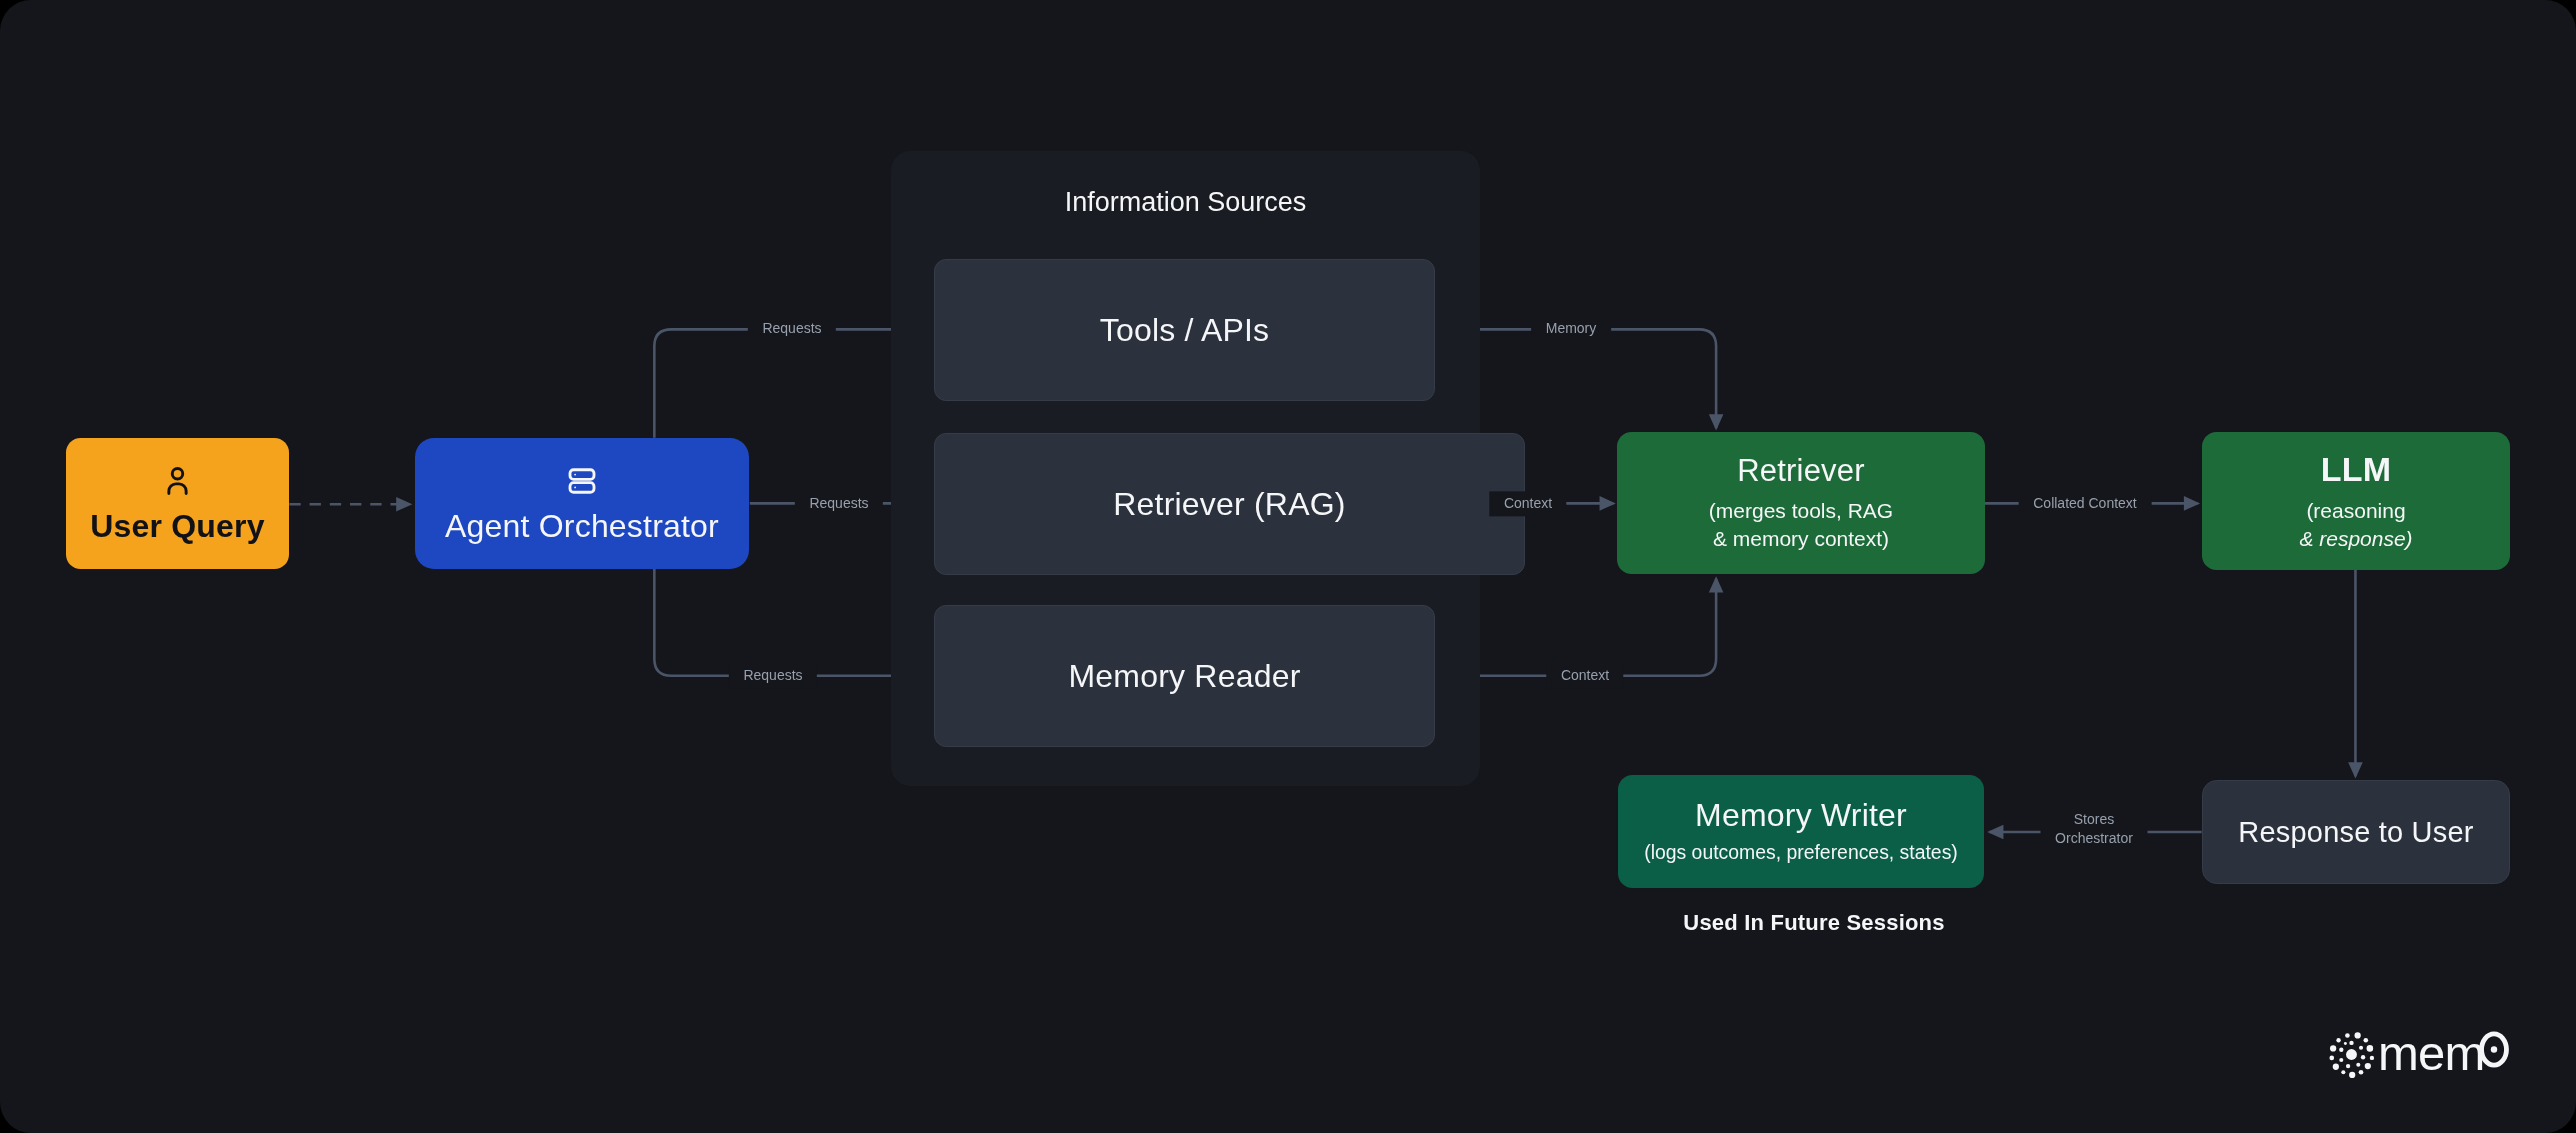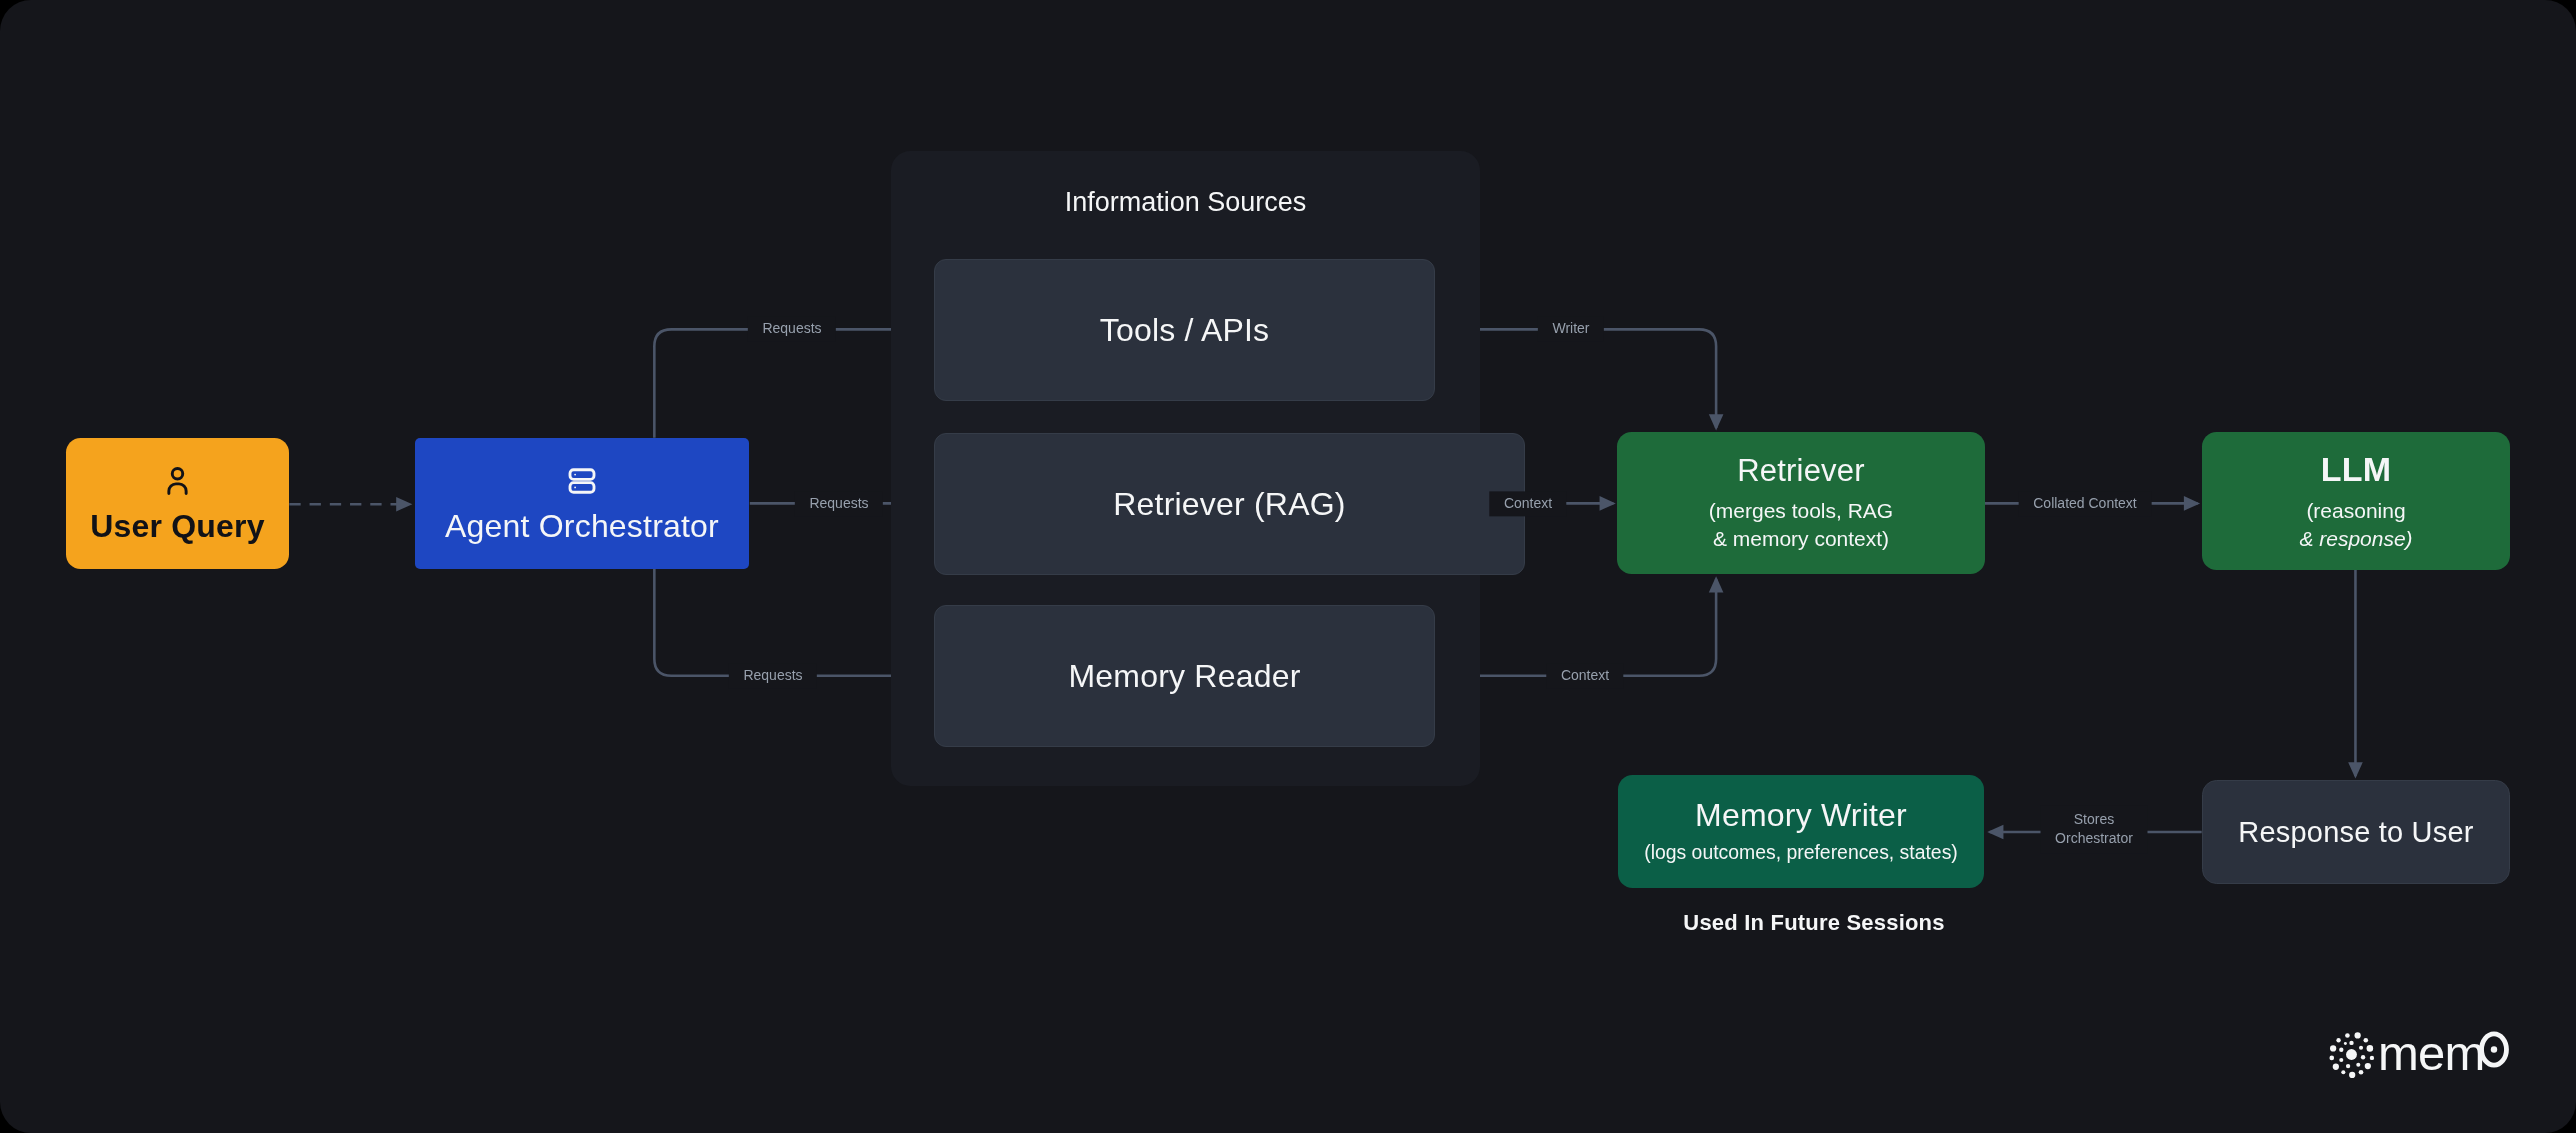--- a/index.html
+++ b/index.html
@@ -15,21 +15,21 @@
           border-radius:31px; overflow:hidden;}
   svg.wires{position:absolute; left:0; top:0; width:2576px; height:1133px;}
   svg.wires path{stroke:var(--line); stroke-width:3.2px; fill:none;}
   svg.wires path.dashed{stroke-dasharray:14 11;}
   .node{position:absolute; display:flex; flex-direction:column; align-items:center;
         justify-content:center; text-align:center;}
   .node .title{color:var(--text); font-size:32px; font-weight:500; letter-spacing:0.2px;}
   .node .subtitle{color:var(--text); font-size:21px; font-weight:400; line-height:1.32; margin-top:8px;}
   .user-query{background:var(--orange); border-radius:14.6px; gap:9.7px;}
   .user-query .title{color:var(--dark); font-weight:600;}
-  .orchestrator{background:var(--blue); border-radius:5px; gap:9px;}
+  .orchestrator{background:var(--blue); border-radius:19px; gap:9px;}
   .panel{position:absolute; background:var(--panel); border-radius:19.4px;}
   .panel-title{position:absolute; left:0; top:36px; width:100%; text-align:center;
                color:var(--text); font-size:27px; font-weight:500;}
   .slate{background:var(--box); border:1.6px solid var(--box-border); border-radius:12px;}
   .green{background:var(--green); border-radius:14.6px;}
   .green .title{font-size:31px;}
   .llm .title{font-size:34px; font-weight:600;}
   .teal{background:var(--teal); border-radius:14.6px;}
   .teal .subtitle{font-size:19.4px; margin-top:6.5px;}
   .rtu .title{font-size:29px;}
@@ -117,21 +117,21 @@
     <div class="subtitle">(logs outcomes, preferences, states)</div>
   </div>
 
   <div class="node slate rtu" style="left:2202px; top:780px; width:308px; height:104px; border-radius:14.6px;">
     <div class="title">Response to User</div>
   </div>
 
   <div class="edge-label" style="left:792px; top:329px;">Requests</div>
   <div class="edge-label" style="left:839px; top:504px;">Requests</div>
   <div class="edge-label" style="left:773px; top:676px;">Requests</div>
-  <div class="edge-label" style="left:1571px; top:329px;">Writer</div>
+  <div class="edge-label" style="left:1571px; top:329px;">Memory</div>
   <div class="edge-label" style="left:1528px; top:504px;">Context</div>
   <div class="edge-label" style="left:1585px; top:676px;">Context</div>
   <div class="edge-label" style="left:2085px; top:504px;">Collated Context</div>
   <div class="edge-label" style="left:2094px; top:829px; padding:4.9px 14.6px;">
     <span style="display:block;">Stores</span>
     <span style="display:block;">Orchestrator</span>
   </div>
 
   <div class="caption" style="left:1814px; top:923px;">Used In Future Sessions</div>
 

